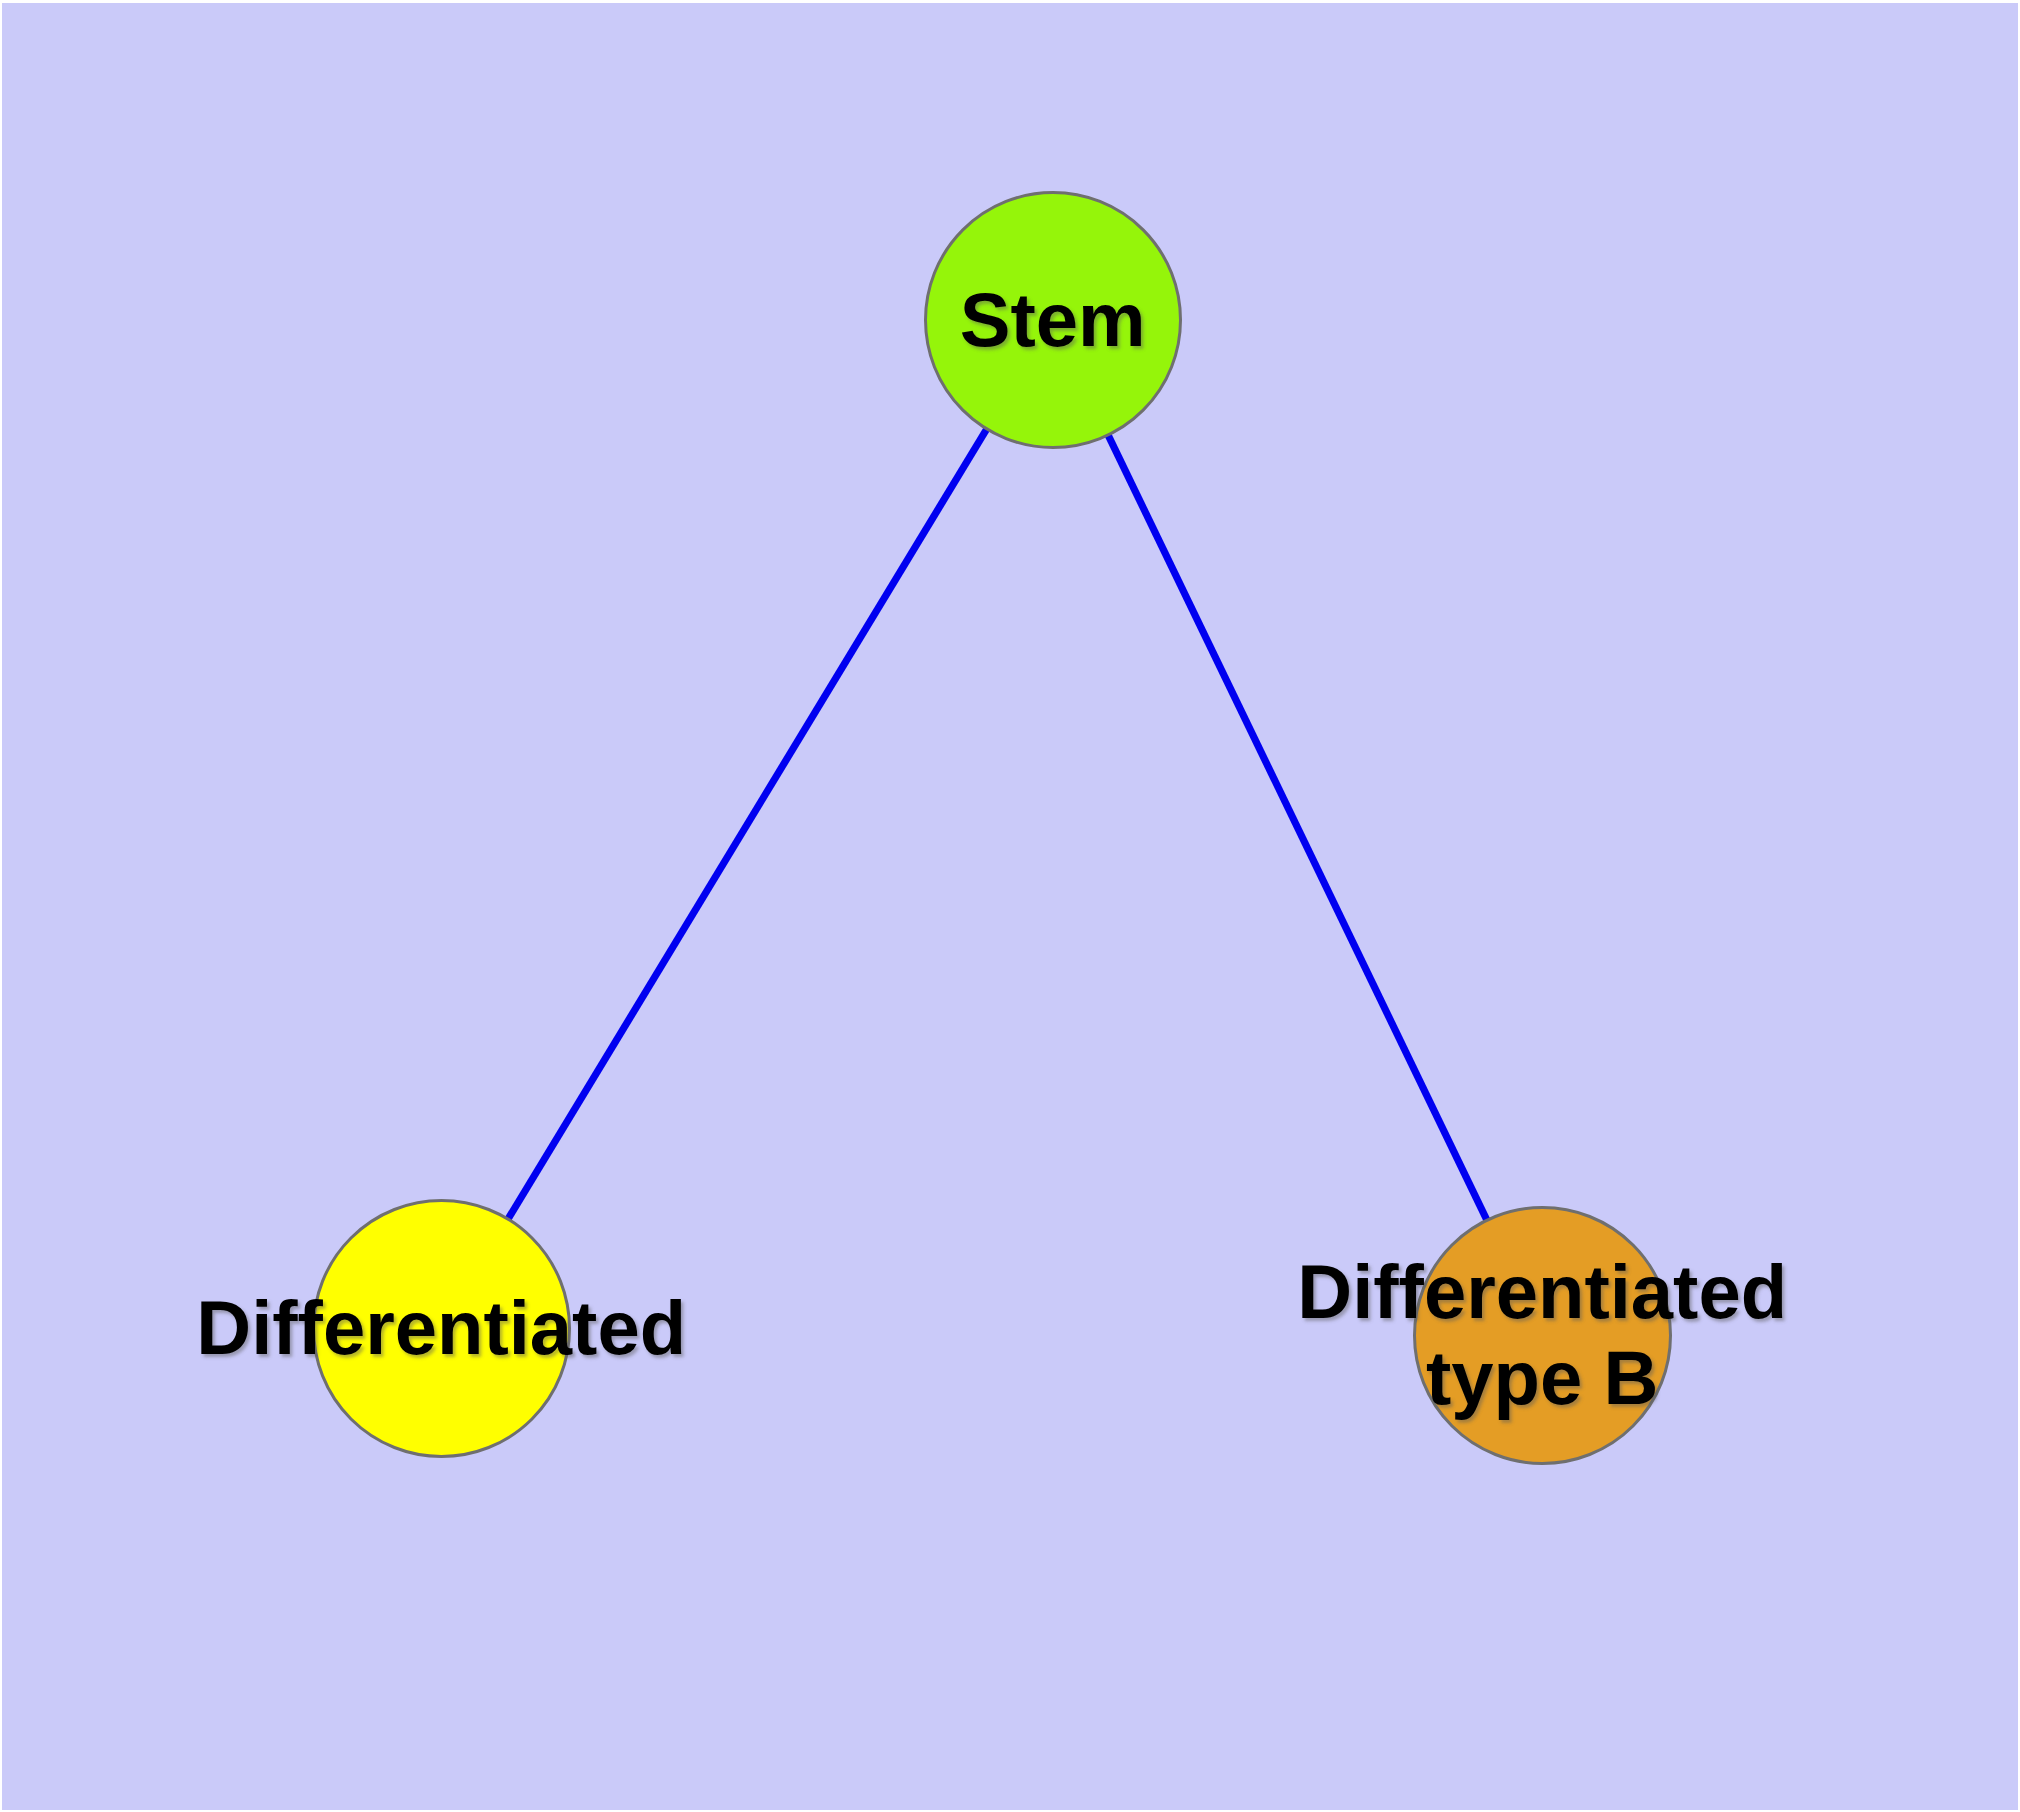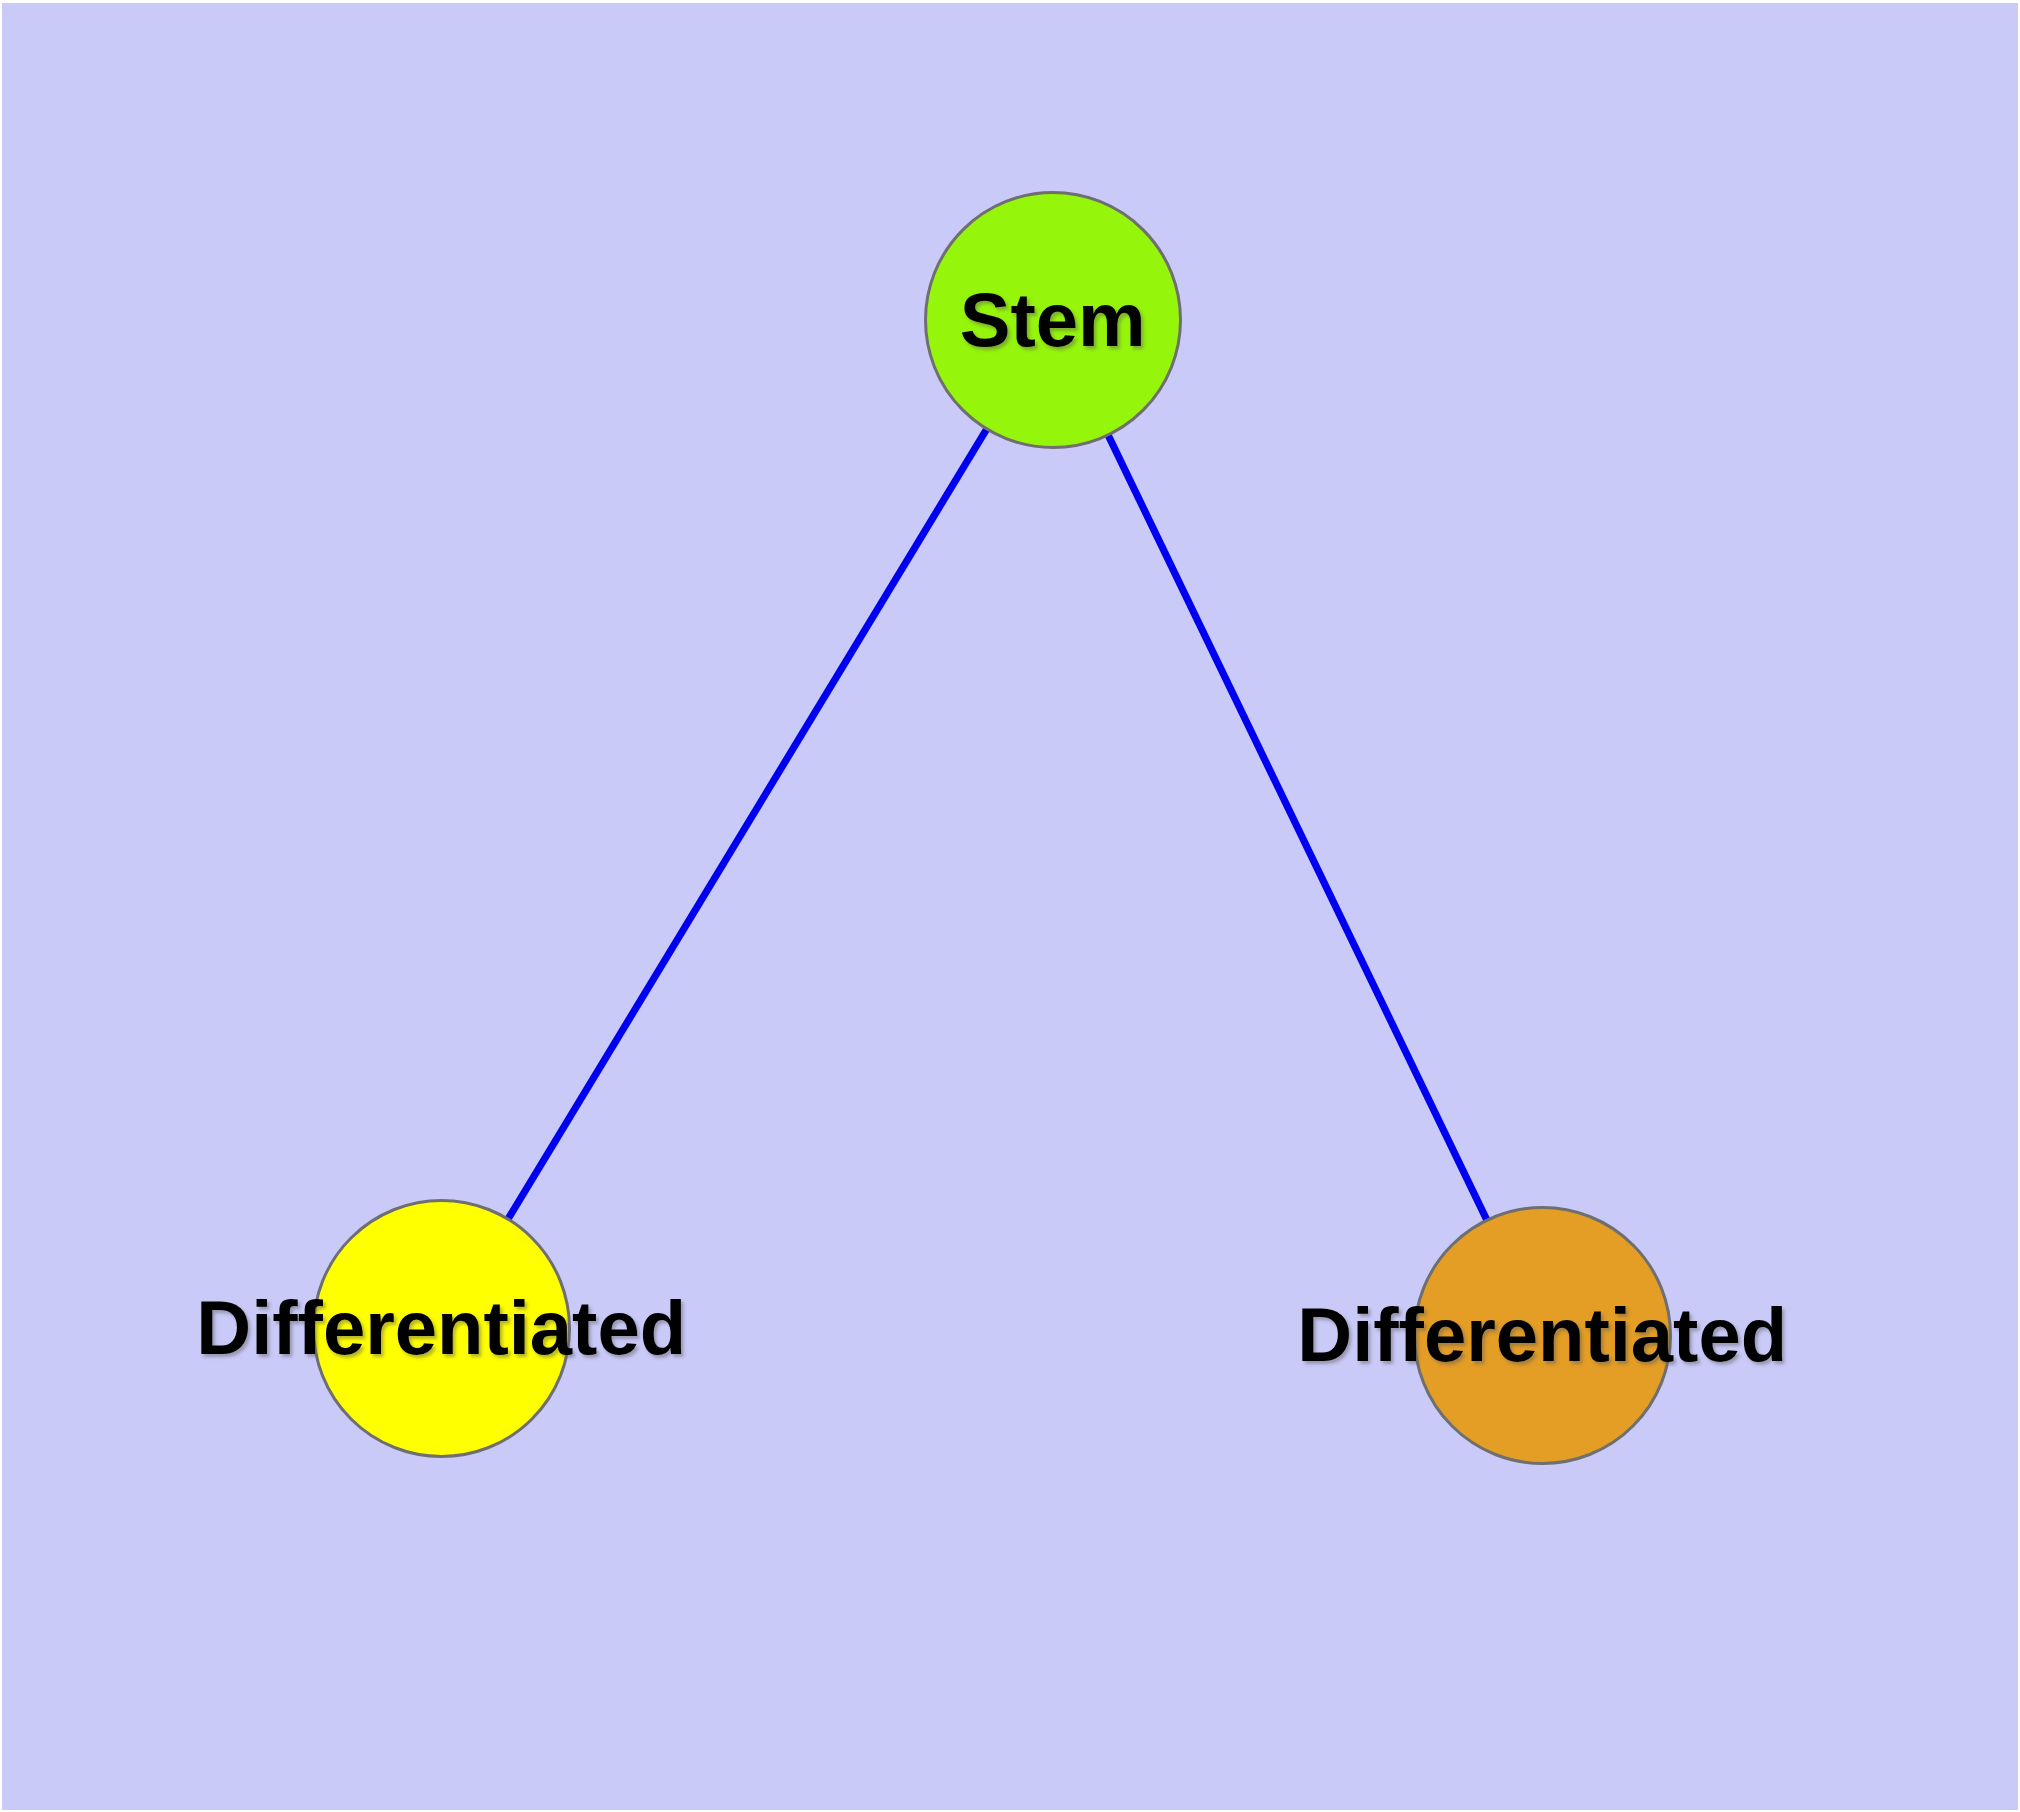--- a/index.html
+++ b/index.html
@@ -63,17 +63,18 @@
 
   <div class="node" style="left: 310px; top: 1196px; width: 259px; height: 259px; background: rgb(255, 255, 0); border-color: rgb(111, 111, 111);">
     <div class="node-label">
       <span class="label-line">Differentiated</span>
     </div>
   </div>
 
   <div class="node" style="left: 1411px; top: 1203px; width: 259px; height: 259px; background: rgb(228, 157, 37); border-color: rgb(111, 111, 111);">
     <div class="node-label">
       <span class="label-line">Differentiated</span>
+      <span class="label-line">type B</span>
     </div>
   </div>
 
 </div>
 
 
 </body></html>

